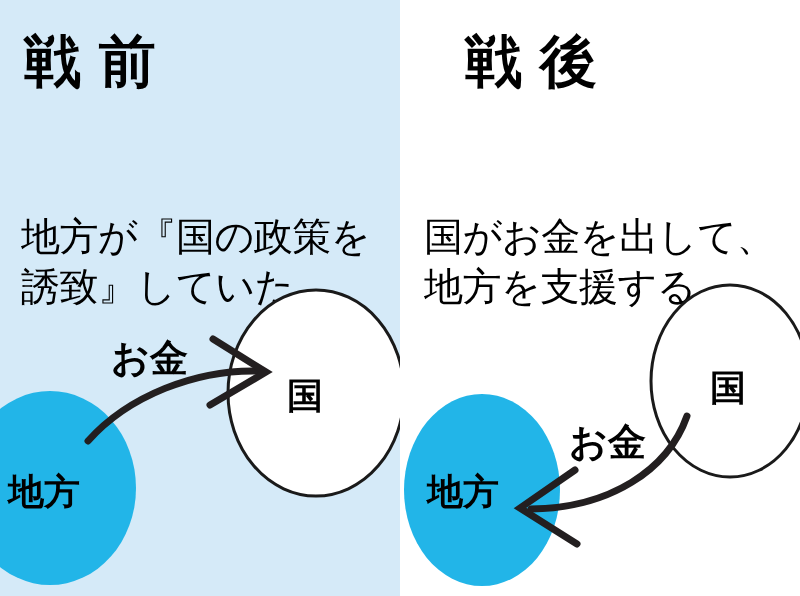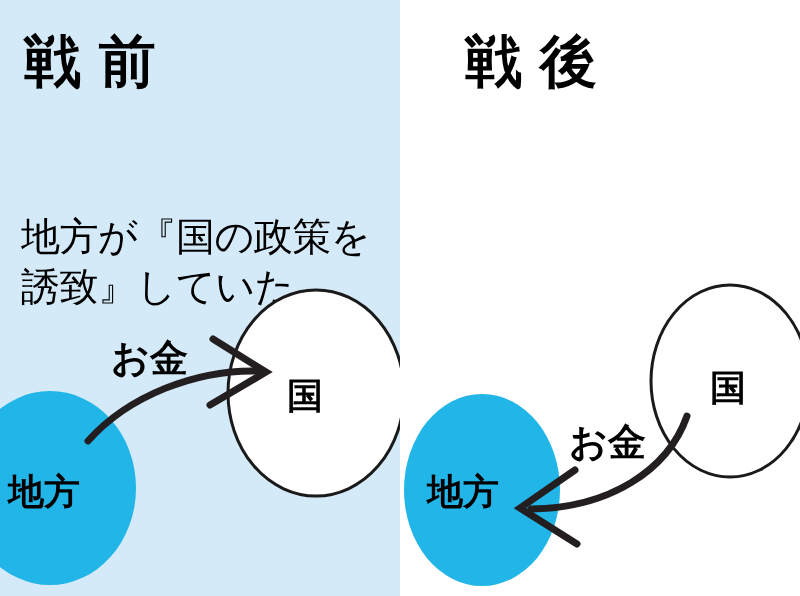--- a/index.html
+++ b/index.html
@@ -132,20 +132,22 @@
 
     <div class="node-label" id="label-country-left">国</div>
 
     <div class="money-label" id="money-left">お金</div>
   </div>
 
   <div class="panel" id="panel-right">
 
     <div class="panel-title">戦 後</div>
 
+    <div class="panel-body">国がお金を出して、
+地方を支援する</div>
 
     <div class="diagram">
       <svg width="400" height="596" viewBox="0 0 400 596" xmlns="http://www.w3.org/2000/svg">
 
         <ellipse cx="330" cy="381" rx="79" ry="96" fill="#ffffff" stroke="#1a1a1a" stroke-width="3"></ellipse>
 
         <ellipse cx="482" cy="490" rx="78" ry="96" transform="translate(-400,0)" fill="#22b5e8"></ellipse>
 
         <path d="M 287 416 C 268 470 210 508 131 509" fill="none" stroke="#231f20" stroke-width="7" stroke-linecap="round"></path>
 

